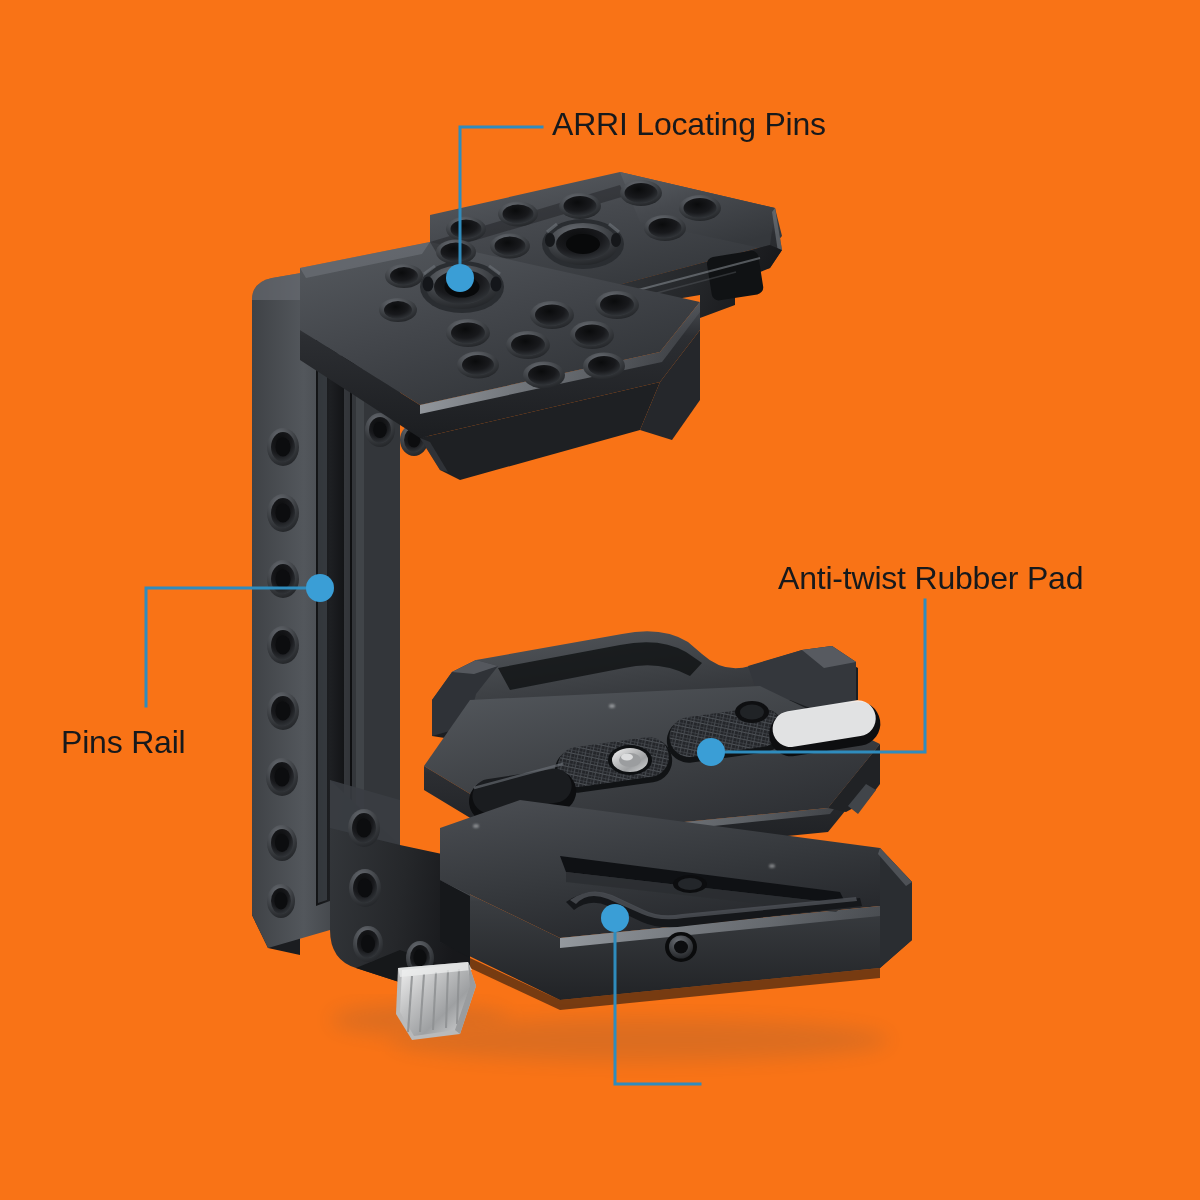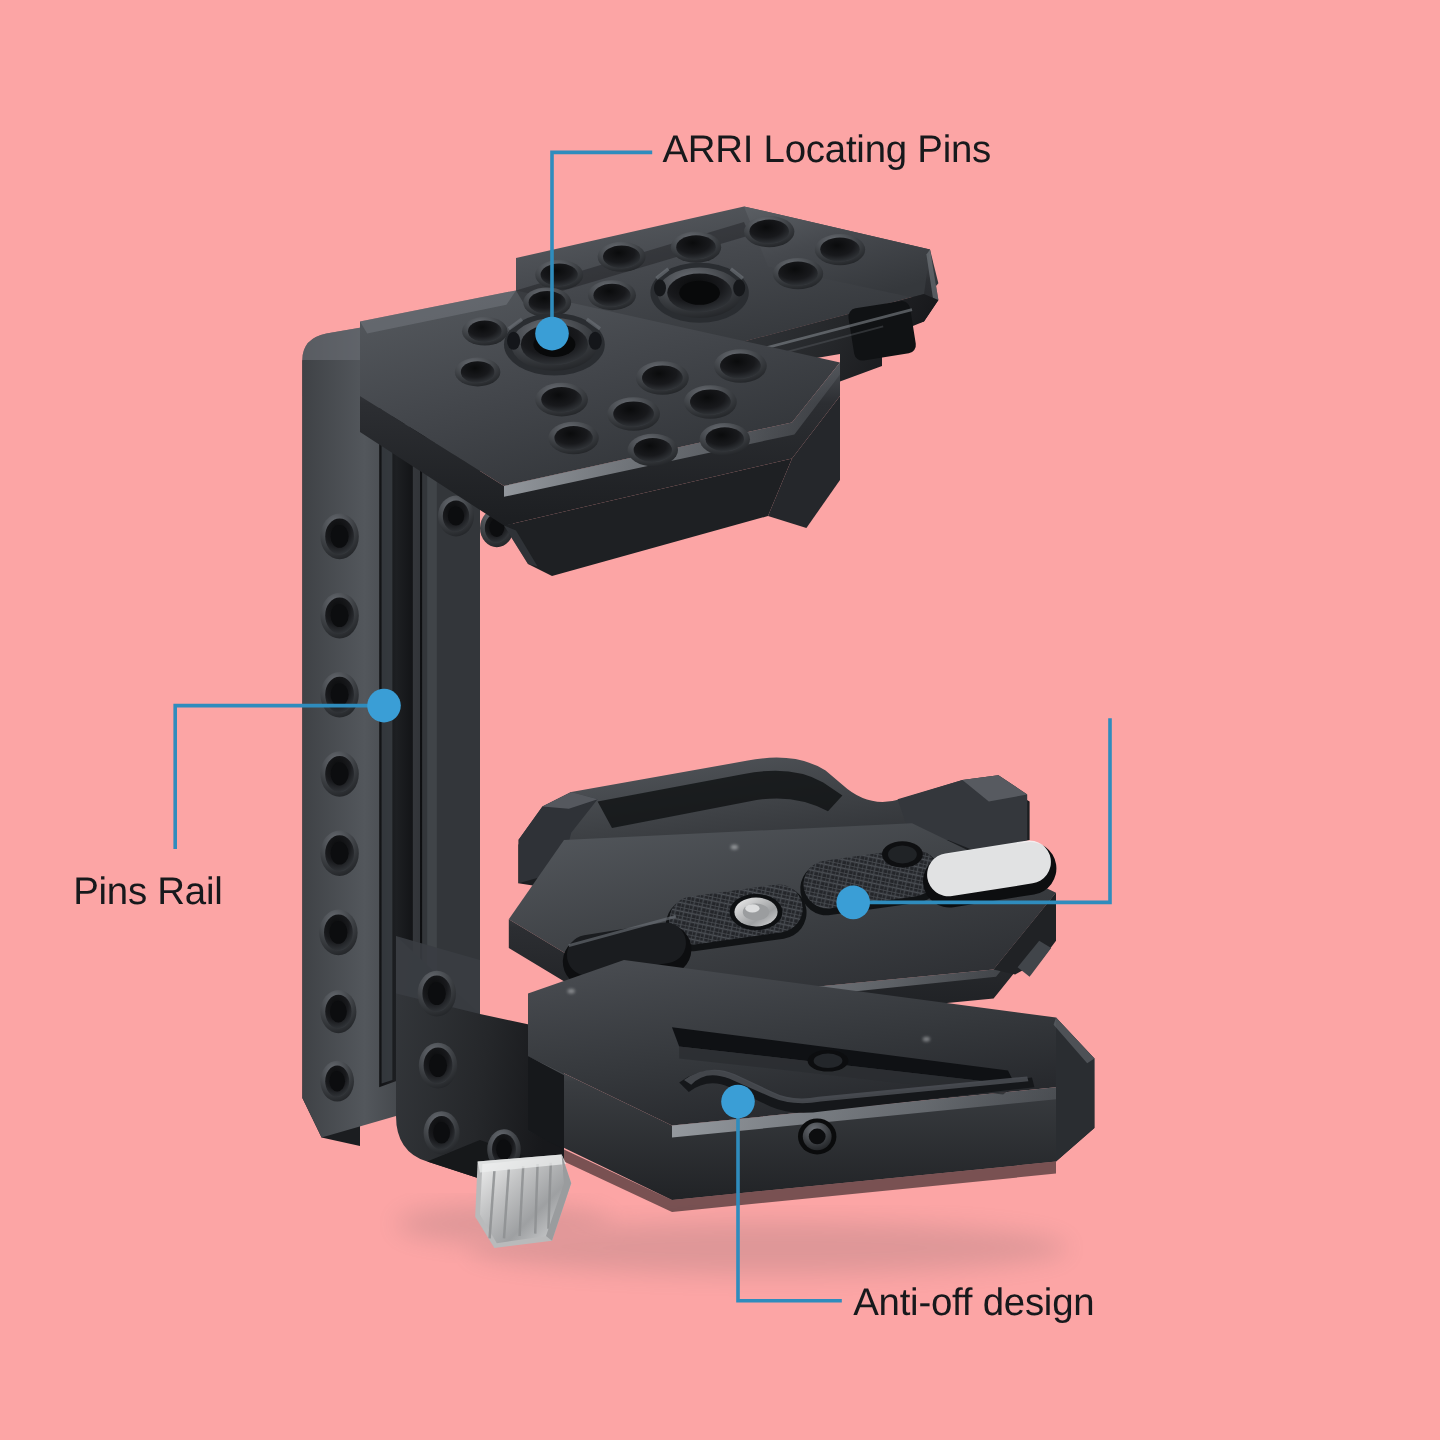--- a/index.html
+++ b/index.html
@@ -38,21 +38,21 @@
     line-height: 1;
   }
   #label-arri          { left: 552px; top: 108px; }
   #label-nato          { left: 61px;  top: 726px; }
   #label-rubber        { left: 778px; top: 562px; }
   #label-antioff       { left: 711px; top: 1069px; }
 </style>
 </head>
 <body>
 
-<div id="stage" style="background: #fca5a5;">
+<div id="stage" style="background: #f97316;">
 
   <svg id="product-svg" viewBox="0 0 1200 1200">
     <defs>
       <linearGradient id="gTopFace" x1="0" y1="0" x2="0.6" y2="1">
         <stop offset="0%" stop-color="#5b5f64"></stop>
         <stop offset="45%" stop-color="#46494e"></stop>
         <stop offset="100%" stop-color="#35383c"></stop>
       </linearGradient>
       <linearGradient id="gTopFace2" x1="0" y1="0" x2="0.7" y2="1">
         <stop offset="0%" stop-color="#565a5f"></stop>
@@ -502,16 +502,16 @@
     <g>
       <path id="cl-3" fill="none" stroke="#2f8cbd" stroke-width="3" stroke-linecap="square" stroke-linejoin="miter" d="M615,918 L615,1084 L700,1084"></path>
       <circle id="cd-3" r="14" fill="#3a9ed6" cx="615" cy="918"></circle>
     </g>
   </svg>
 
   <div class="callout-label" id="label-arri" style="left: 552px; top: 108px; color: rgb(23, 25, 28);">ARRI Locating Pins</div>
 
   <div class="callout-label" id="label-nato" style="left: 61px; top: 726px; color: rgb(23, 25, 28);">Pins Rail</div>
 
-
-  <div class="callout-label" id="label-antioff" style="left: 711px; top: 1069px; color: rgb(23, 25, 28);">Anti-off design</div>
+  <div class="callout-label" id="label-rubber" style="left: 778px; top: 562px; color: rgb(23, 25, 28);">Anti-twist Rubber Pad</div>
+
 
 </div>
 
 </body></html>

